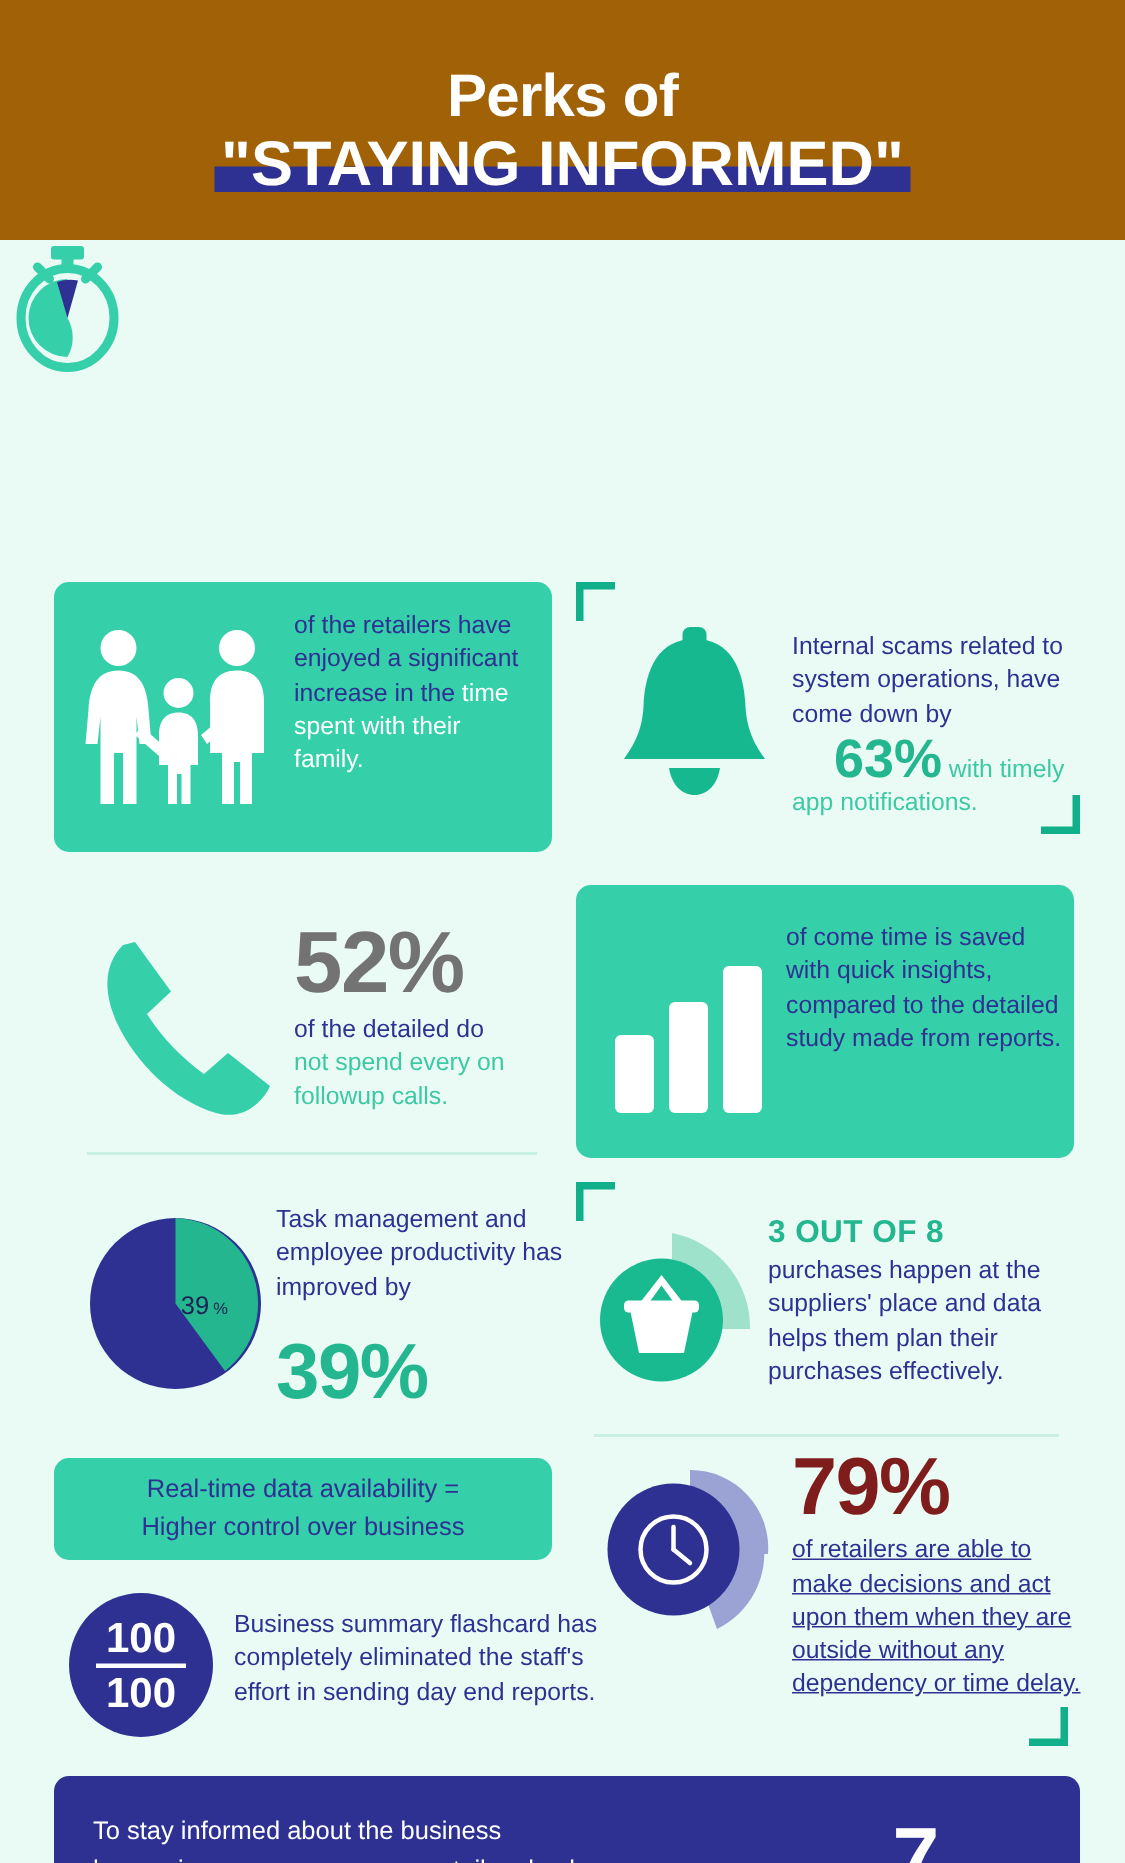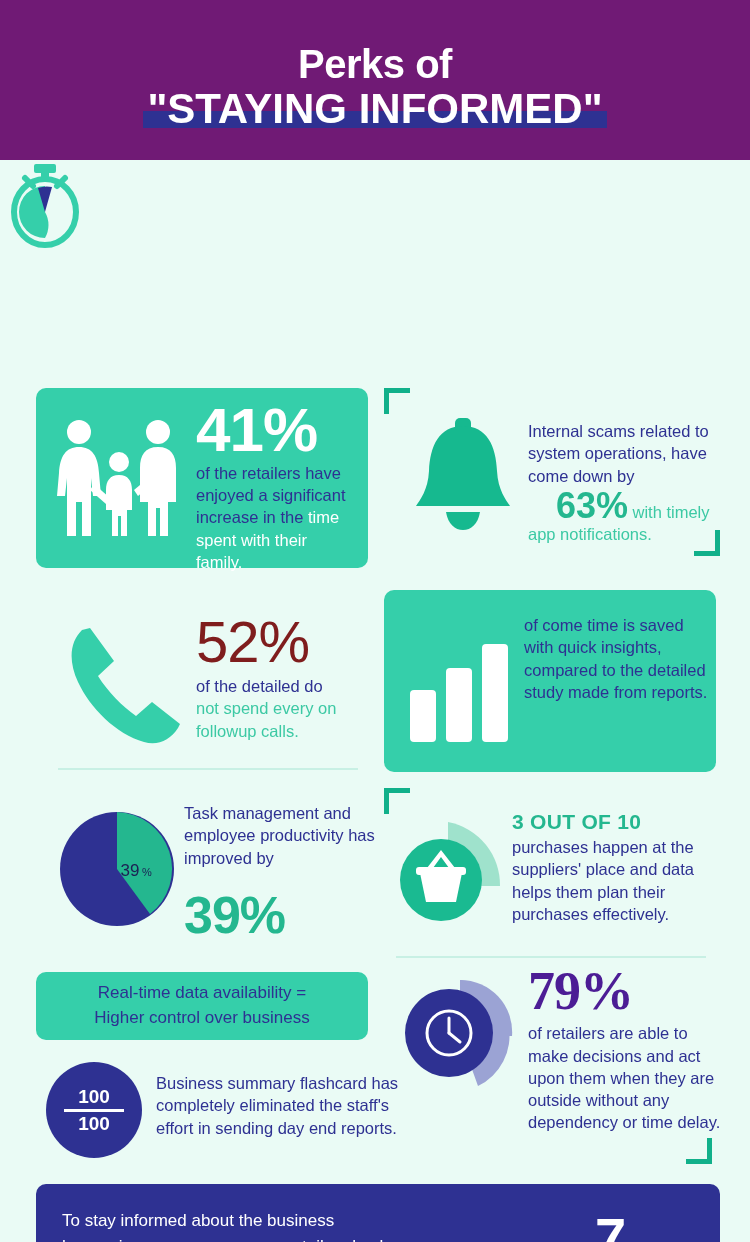--- a/index.html
+++ b/index.html
@@ -7,21 +7,21 @@
   body {
     font-family: "Liberation Sans", sans-serif;
     background:#eafbf5;
     position:relative;
     overflow:hidden;
   }
 
   
   .header {
     width:750px; height:160px;
-    background:#701a75;
+    background:#a16207;
     display:flex; flex-direction:column;
     align-items:center; justify-content:center;
     padding-top:14px;
   }
   .header-line1 {
     color:#ffffff; font-size:40px; font-weight:bold;
     letter-spacing:-0.5px; line-height:1.05;
   }
   .header-line2-wrap { position:relative; margin-top:2px; }
   .header-underline {
@@ -67,21 +67,21 @@
 
   
   #tile-bell { position:absolute; left:384px; top:228px; width:336px; height:180px; }
   #tile-bell .bell-icon { position:absolute; left:24px; top:28px; width:110px; height:115px; }
   #tile-bell .txt { position:absolute; left:144px; top:32px; width:200px; }
 
   
   #tile-phone { position:absolute; left:36px; top:432px; width:332px; height:165px; }
   #tile-phone .phone-icon { position:absolute; left:28px; top:22px; width:120px; height:130px; }
   #tile-phone .txt { position:absolute; left:160px; top:22px; width:175px; }
-  #tile-phone .pct { font-size:58px; color:#7f1d1d; font-weight:normal; line-height:0.95; letter-spacing:-1px; }
+  #tile-phone .pct { font-size:58px; color:#737373; font-weight:bold; line-height:0.95; letter-spacing:-1px; }
 
   
   #tile-bars { left:384px; top:430px; width:332px; height:182px; }
   #tile-bars .bar-icon { position:absolute; left:24px; top:52px; width:110px; height:100px; }
   #tile-bars .txt { position:absolute; left:140px; top:18px; width:185px; }
   #tile-bars .pct { font-size:54px; color:#ffffff; font-weight:bold; line-height:0.92; }
 
   
   #tile-pie { position:absolute; left:36px; top:634px; width:332px; height:160px; }
   #tile-pie .pie { position:absolute; left:22px; top:16px; width:118px; height:118px; }
@@ -101,29 +101,29 @@
   }
   #banner-realtime .t { font-size:17px; color:#2e3192; line-height:1.45; text-align:center; }
 
   
   #tile-hundred { position:absolute; left:36px; top:898px; width:332px; height:108px; }
   .circle-100 {
     position:absolute; left:10px; top:4px; width:96px; height:96px;
     border-radius:50%; background:#2e3192;
     display:flex; flex-direction:column; align-items:center; justify-content:center;
   }
-  .circle-100 .n { color:#fff; font-size:19px; font-weight:bold; line-height:1.05; }
+  .circle-100 .n { color:#fff; font-size:28px; font-weight:bold; line-height:1.05; }
   .circle-100 .bar { width:60px; height:3px; background:#fff; margin:2px 0; }
   #tile-hundred .txt { position:absolute; left:120px; top:14px; width:248px; }
 
   
   #tile-clock { position:absolute; left:390px; top:800px; width:330px; height:205px; }
   #tile-clock .clock-icon { position:absolute; left:10px; top:14px; width:130px; height:120px; }
   #tile-clock .txt { position:absolute; left:138px; top:6px; width:200px; }
-  #tile-clock .pct { font-size:54px; color:#4c1d95; font-weight:bold; line-height:0.95; letter-spacing:-1px;font-family:Liberation Serif, serif; }
+  #tile-clock .pct { font-size:54px; color:#7f1d1d; font-weight:bold; line-height:0.95; letter-spacing:-1px; }
 
   
   #banner-bottom {
     position:absolute; left:36px; top:1024px; width:684px; height:148px;
     background:#2e3192; border-radius:10px;
   }
   #banner-bottom .btxt {
     position:absolute; left:26px; top:24px; width:340px;
     color:#ffffff; font-size:17px; line-height:1.5;
   }
@@ -162,21 +162,20 @@
 
           <circle cx="104" cy="14" r="12"></circle>
           <path d="M104 29 C91 29 86 37 86 50 L86 84 L94 84 L94 118 L102 118 L102 90 L106 90 L106 118 L114 118 L114 84 L122 84 L122 50 C122 37 117 29 104 29 Z"></path>
 
           <path d="M40 66 L56 80 L52 86 L36 72 Z"></path>
           <path d="M80 72 L92 62 L96 68 L84 78 Z"></path>
         </g>
       </svg>
     </div>
     <div class="txt">
-      <div class="pct">41%</div>
       <div class="body-text" style="margin-top:4px;">
         <span class="navy">of the retailers have enjoyed a significant increase in the </span><span class="white">time spent with their family.</span>
       </div>
     </div>
   </div>
 
   <div id="tile-bell">
     <div class="bracket" style="left:0px; top:0px; width:26px; height:26px;">
       <span style="left:0; top:0; width:26px; height:5px;"></span>
       <span style="left:0; top:0; width:5px; height:26px;"></span>
@@ -266,21 +265,21 @@
         <circle cx="45" cy="62" r="41" fill="#1aba91"></circle>
 
         <g fill="#ffffff">
           <path d="M24 55 L66 55 L60 84 L30 84 Z"></path>
           <rect x="20" y="49" width="50" height="8" rx="3"></rect>
           <path d="M45 32 L59 50 L53 50 L45 39 L37 50 L31 50 Z"></path>
         </g>
       </svg>
     </div>
     <div class="txt">
-      <div class="head">3 OUT OF 10</div>
+      <div class="head">3 OUT OF 8</div>
       <div class="body-text navy" style="margin-top:2px;">purchases happen at the suppliers' place and data helps them plan their purchases effectively.</div>
     </div>
   </div>
 
   <div class="divider" style="left:396px; top:796px; width:310px;"></div>
 
   <div class="card" id="banner-realtime">
     <div class="t">
       <span>Real-time data availability =</span><br>
       <span>Higher control over business</span>
@@ -309,21 +308,21 @@
 
         <circle cx="49" cy="59" r="44" fill="#2e3192"></circle>
 
         <circle cx="49" cy="59" r="22" fill="none" stroke="#ffffff" stroke-width="3"></circle>
         <line x1="49" y1="59" x2="49" y2="44" stroke="#ffffff" stroke-width="3" stroke-linecap="round"></line>
         <line x1="49" y1="59" x2="60" y2="68" stroke="#ffffff" stroke-width="3" stroke-linecap="round"></line>
       </svg>
     </div>
     <div class="txt">
       <div class="pct">79%</div>
-      <div class="body-text navy" style="margin-top:5px;">of retailers are able to make decisions and act upon them when they are outside without any dependency or time delay.</div>
+      <div class="body-text navy" style="margin-top:5px;text-decoration:underline;">of retailers are able to make decisions and act upon them when they are outside without any dependency or time delay.</div>
     </div>
   </div>
 
   <div id="banner-bottom">
     <div class="btxt">To stay informed about the business happenings, on an average a retailer checks the app every 90 mins during business hours</div>
   </div>
   <div class="stop">
     <svg viewBox="0 0 90 90" width="90" height="90">
       <g stroke="#35cfaa" fill="none" stroke-width="6">
         <ellipse cx="45" cy="52" rx="31" ry="33"></ellipse>

